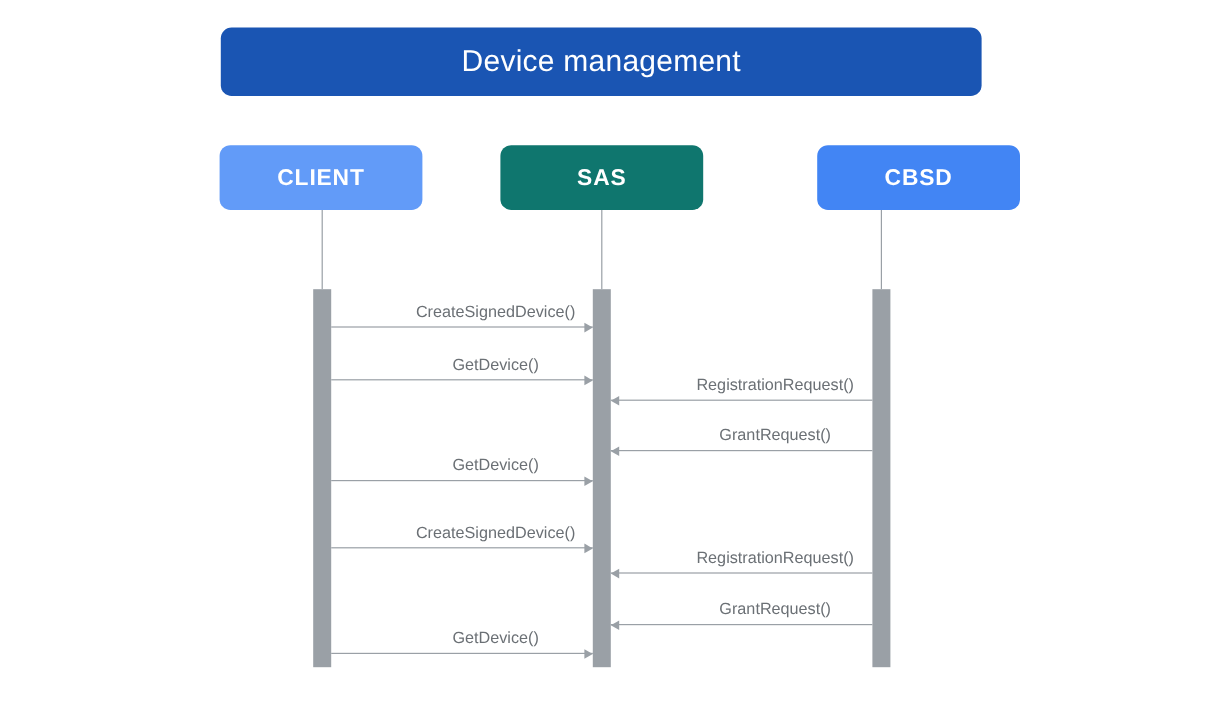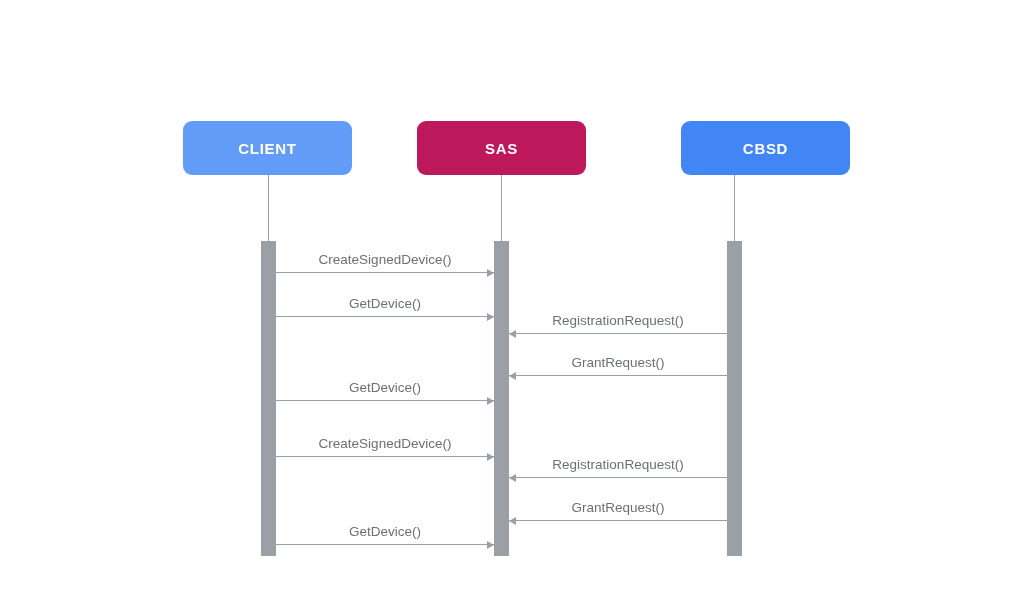--- a/index.html
+++ b/index.html
@@ -50,27 +50,27 @@
     width: 169px;
     height: 54px;
     border-radius: 9px;
     display: flex;
     align-items: center;
     justify-content: center;
     box-sizing: border-box;
   }
   .participant-label {
     color: #ffffff;
-    font-size: 15px;
+    font-size: 19px;
     font-weight: 700;
     letter-spacing: 0.7px;
     line-height: 1;
   }
   .p-client { left: 183px; background: #629bf8; }
-  .p-sas    { left: 417px; background: #be185d; }
+  .p-sas    { left: 417px; background: #0f766e; }
   .p-cbsd   { left: 650px; background: #4285f4; margin-left: 31px; }
 
   
   .lifeline {
     position: absolute;
     top: 175px;
     width: 1px;
     height: 66px;
     background: #9aa0a6;
   }
@@ -115,27 +115,31 @@
   }
   .msg-label {
     position: absolute;
     bottom: 6px;
     width: 100%;
     text-align: center;
     color: #6b7075;
     font-size: 13.5px;
     line-height: 1;
     white-space: nowrap;
+    margin-left: 28px;
   }
 </style>
 </head>
 <body>
 
 <div id="diagram">
 
+  <div class="title-banner">
+    <span class="title-text">Device management</span>
+  </div>
 
   <div class="participant p-client">
     <span class="participant-label">CLIENT</span>
   </div>
   <div class="lifeline" style="left:268px;"></div>
   <div class="activation" style="left:261px;"></div>
 
   <div class="participant p-sas">
     <span class="participant-label">SAS</span>
   </div>

